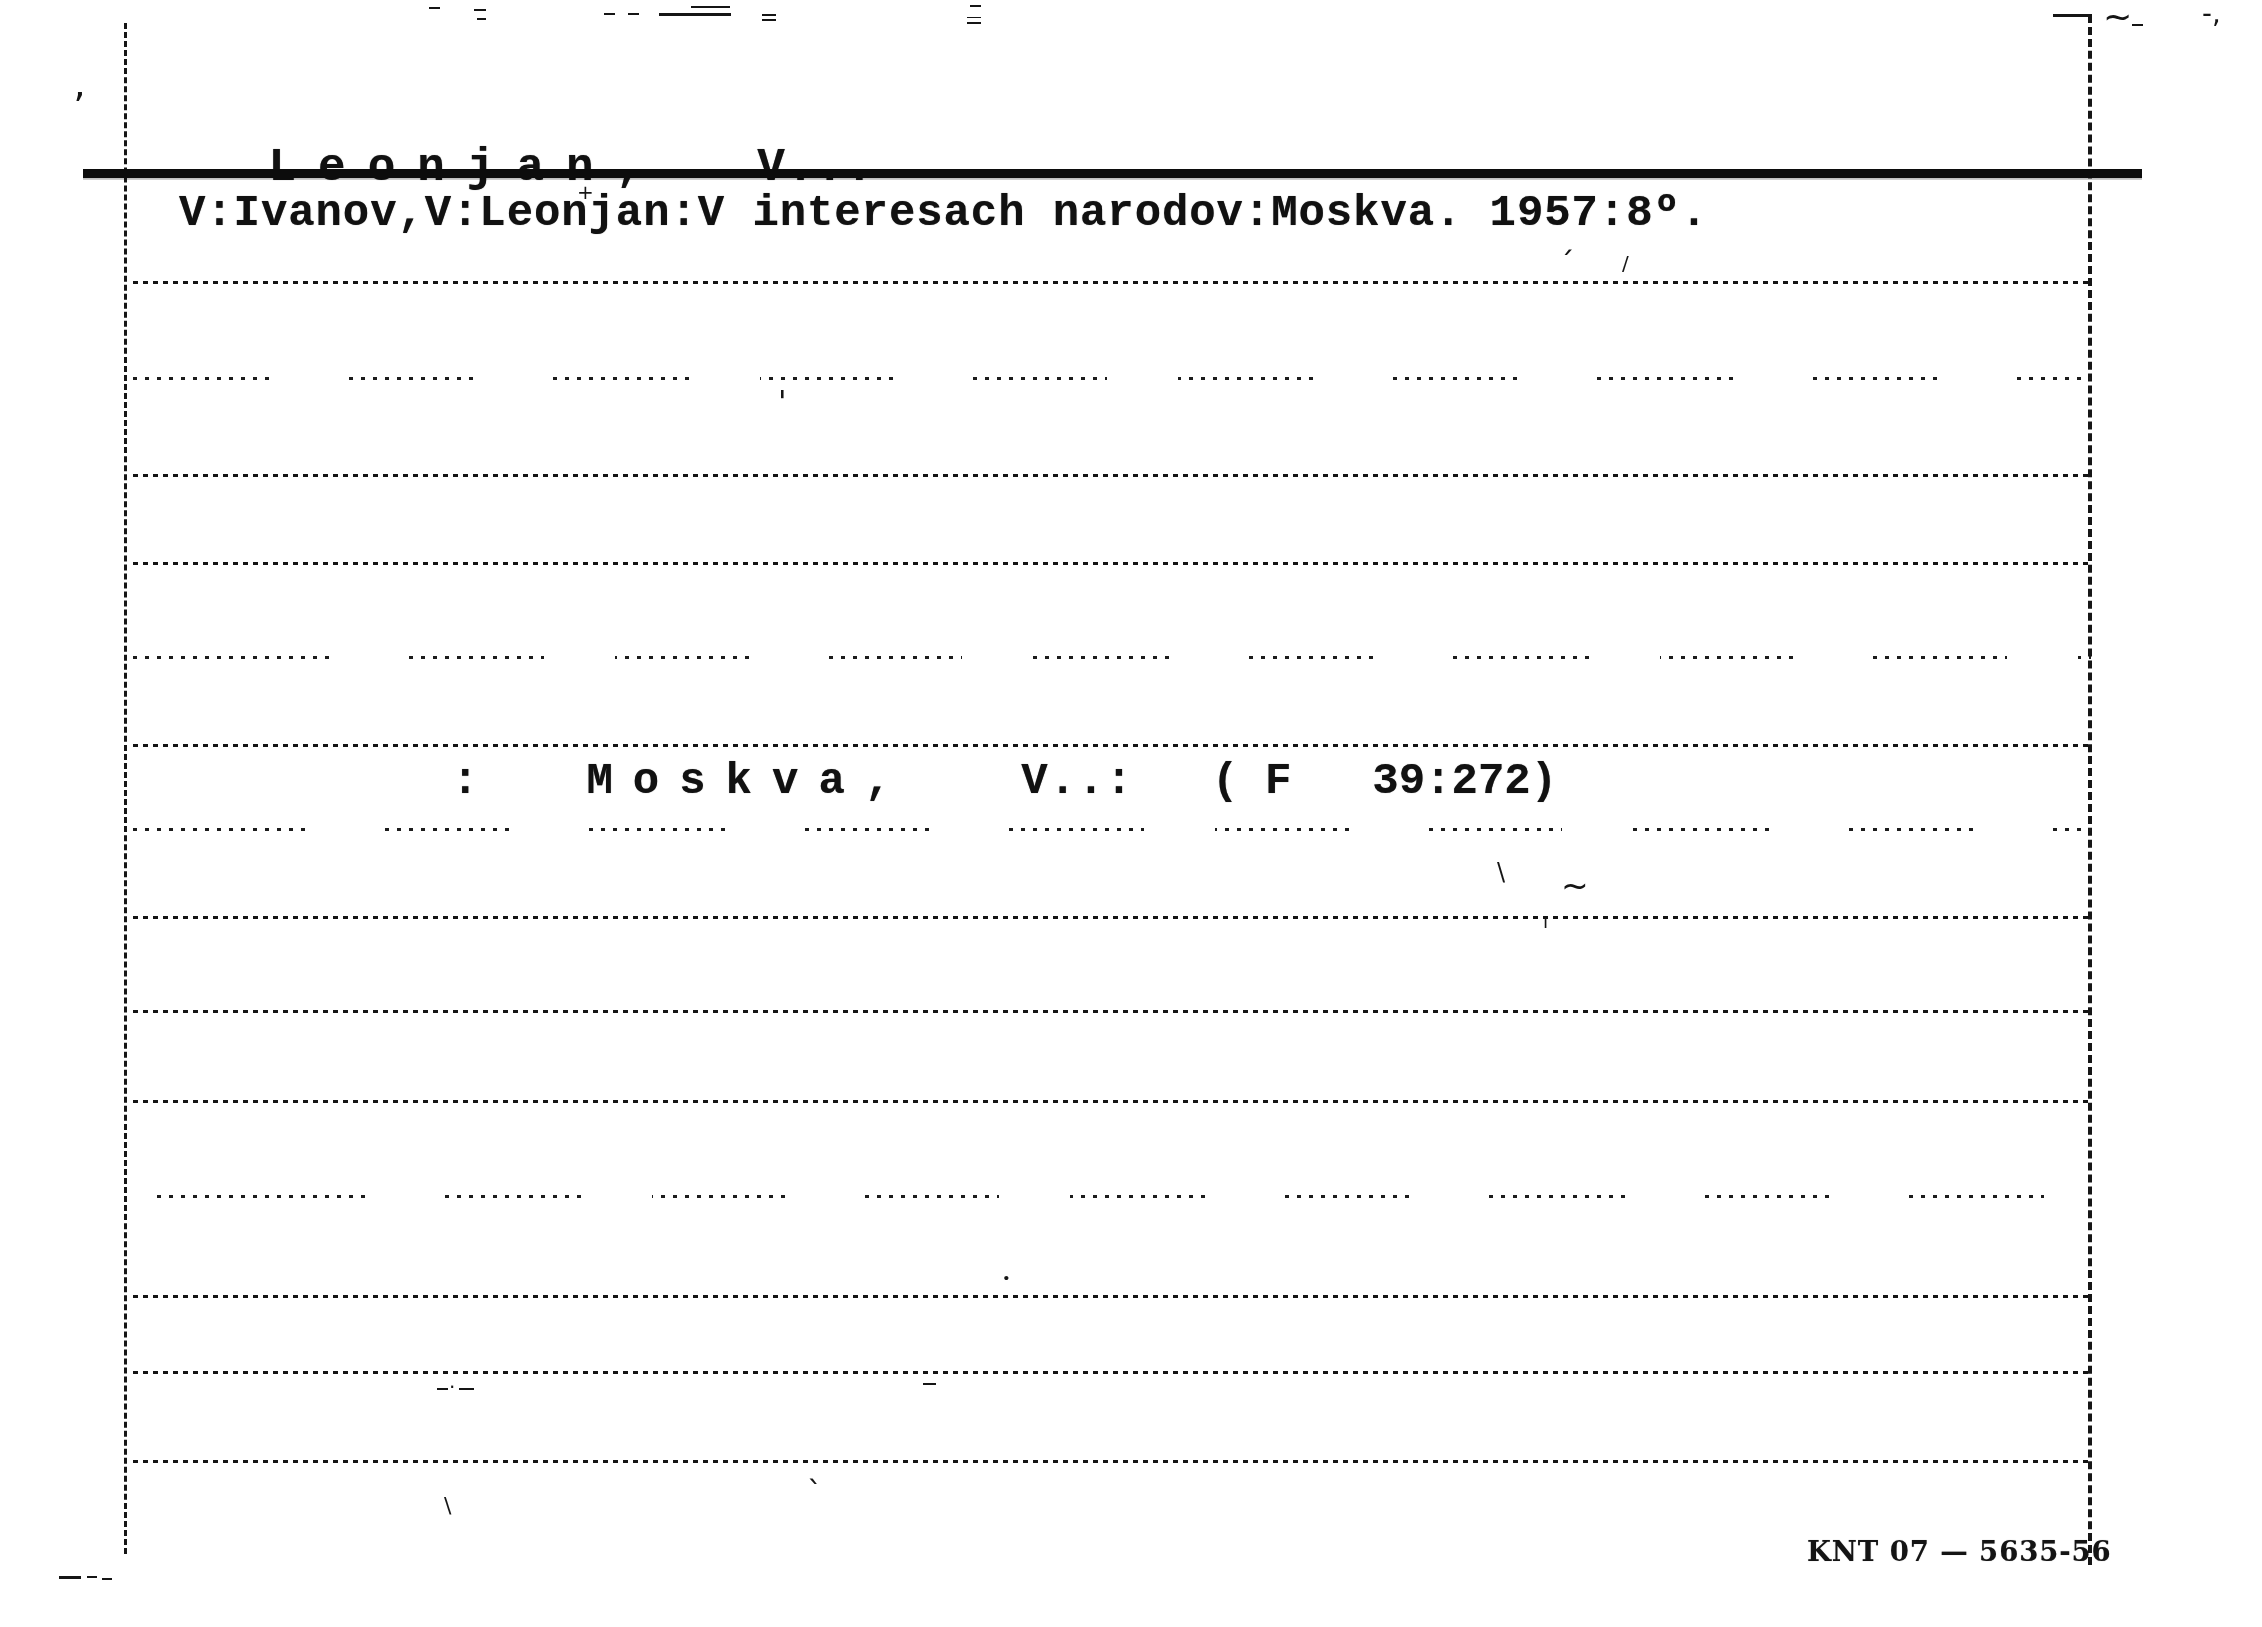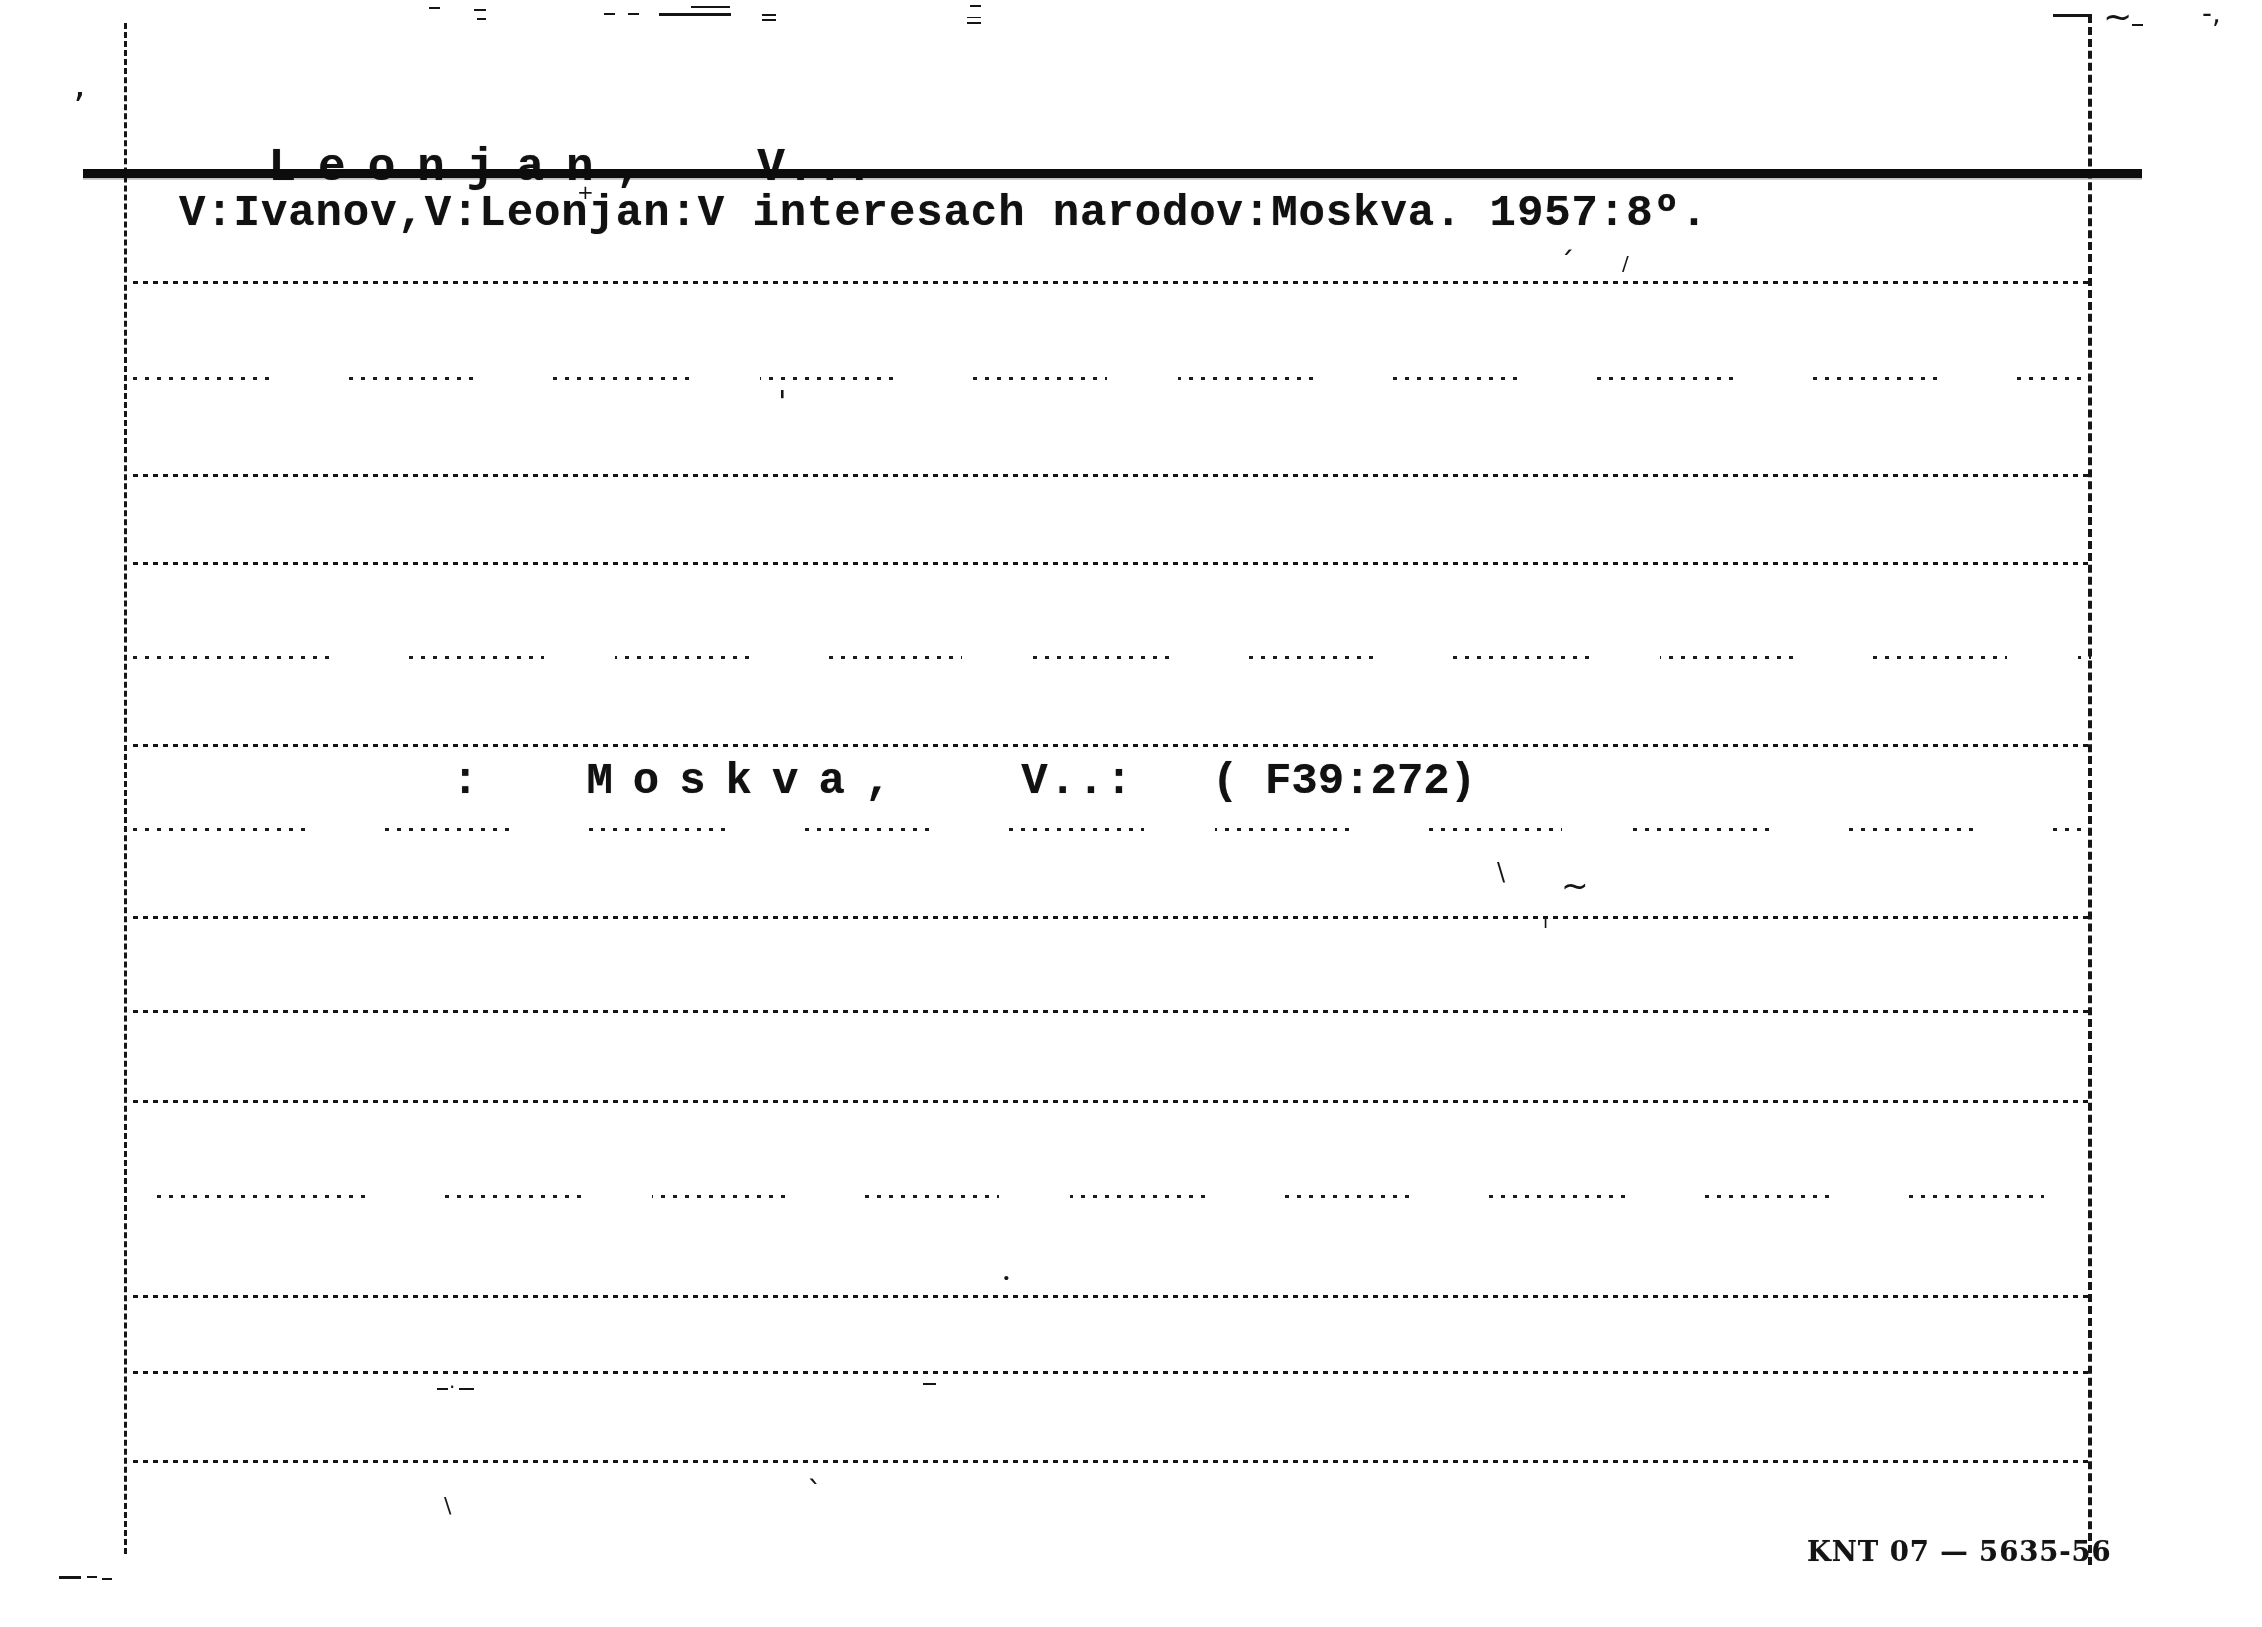--- a/index.html
+++ b/index.html
@@ -22,21 +22,21 @@
     text-shadow:0 0 0.9px rgba(0,0,0,.55);
   }
   .heading{top:99px;left:158px;font-size:46px;}
   .heading .surname{letter-spacing:22px;}
   .heading .initial{margin-left:92px;letter-spacing:1.8px;}
   .entry-line{top:191px;left:167px;font-size:44px;letter-spacing:0.9px;margin-left:12px;}
   .added-entry{top:759px;left:452px;font-size:44px;display:flex;align-items:flex-start;}
   .added-entry .ae-name{margin-left:108px;letter-spacing:20px;}
   .added-entry .ae-initial{margin-left:110px;letter-spacing:1.8px;}
   .added-entry .ae-refopen{margin-left:78px;}
-  .added-entry .ae-refnum{}
+  .added-entry .ae-refnum{margin-left:81px;}
   .print-code{
     position:absolute;top:1538px;left:1807px;
     font-family:"DejaVu Serif", serif;
     font-weight:700;font-size:27.5px;color:#141414;
     letter-spacing:0.9px;line-height:1;
     text-shadow:0 0 0.9px rgba(0,0,0,.4);
   }
   
   .heading-rule{
     position:absolute;top:169px;left:83px;width:2059px;height:9.2px;

